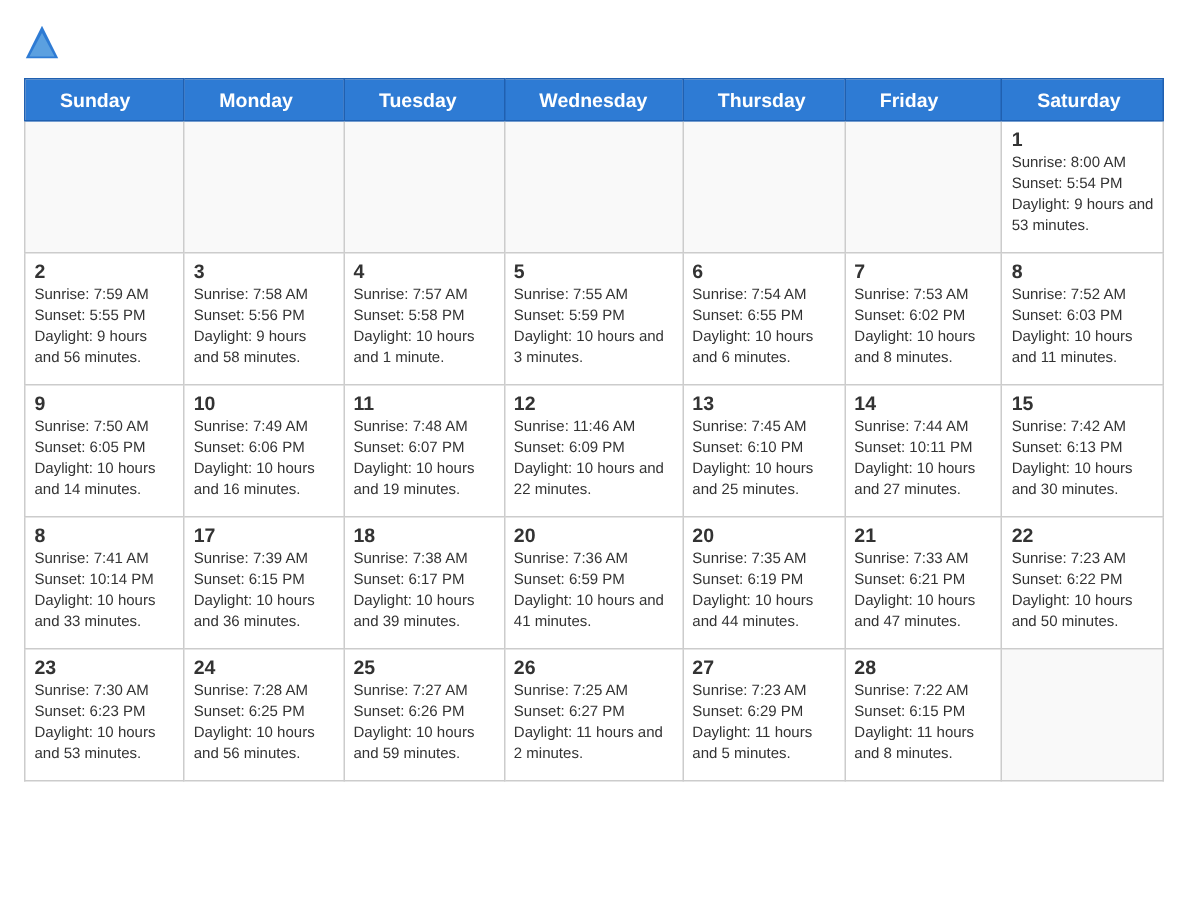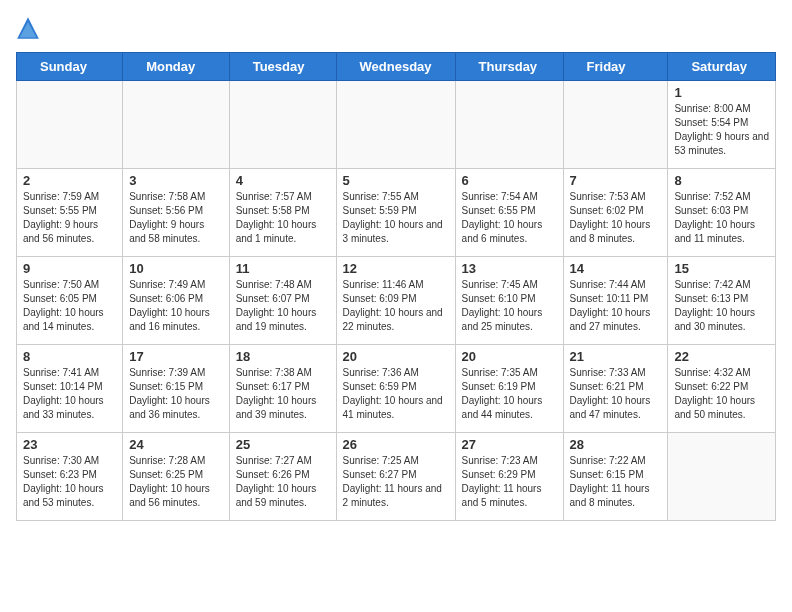--- a/index.html
+++ b/index.html
@@ -250,21 +250,21 @@
 Daylight: 10 hours and 44 minutes.</div>
         </td>
         <td>
           <span class="day-number">21</span>
           <div class="day-info">Sunrise: 7:33 AM
 Sunset: 6:21 PM
 Daylight: 10 hours and 47 minutes.</div>
         </td>
         <td>
           <span class="day-number">22</span>
-          <div class="day-info">Sunrise: 4:32 AM
+          <div class="day-info">Sunrise: 7:23 AM
 Sunset: 6:22 PM
 Daylight: 10 hours and 50 minutes.</div>
         </td>
       </tr>
       <tr>
         <td>
           <span class="day-number">23</span>
           <div class="day-info">Sunrise: 7:30 AM
 Sunset: 6:23 PM
 Daylight: 10 hours and 53 minutes.</div>

